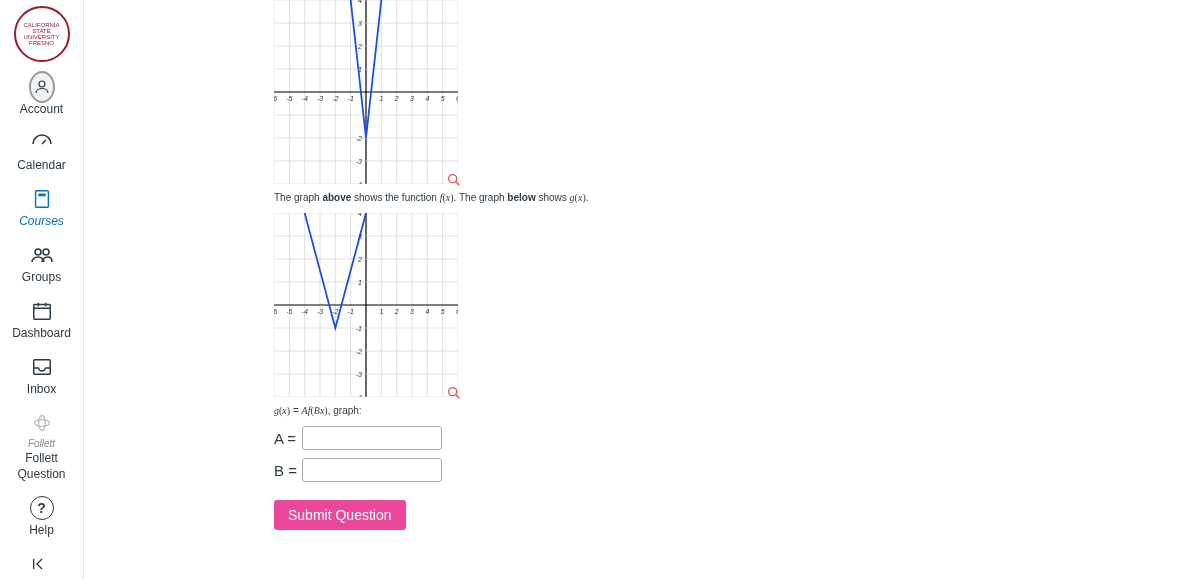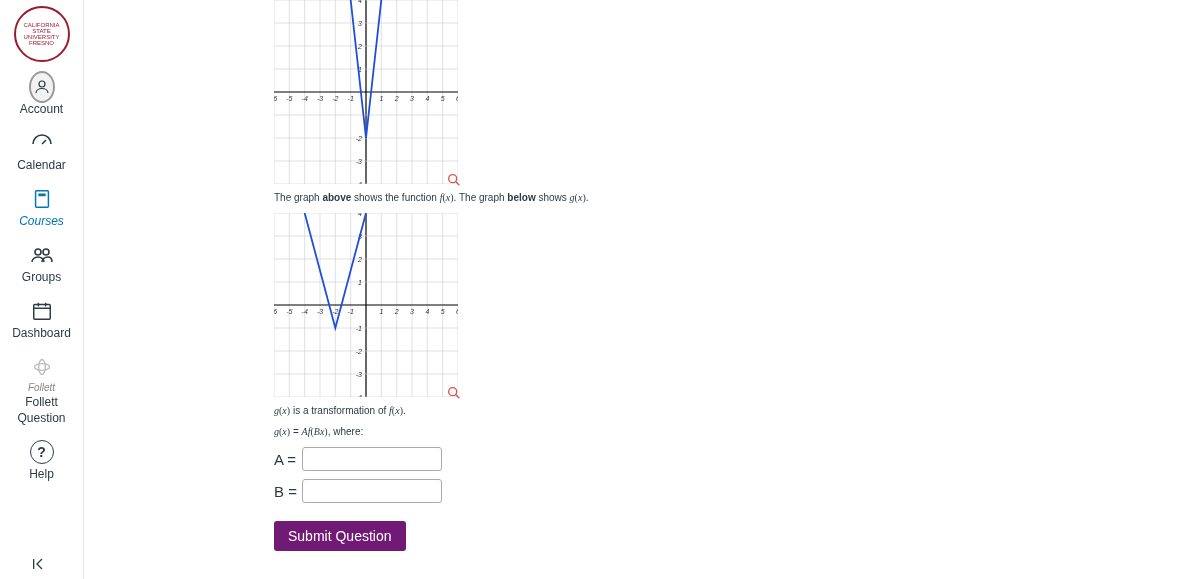--- a/index.html
+++ b/index.html
@@ -18,21 +18,21 @@
   .content { padding-top: 0; }
   .graph-box { position: relative; width: 184px; height: 184px; margin-bottom: 6px; }
   .graph-box svg { display:block; }
   .mag { position:absolute; right:-4px; bottom:-4px; width:16px; height:16px; }
   .question-text { font-size: 10px; margin: 8px 0 10px; }
   .math { font-family: "Times New Roman", serif; font-style: italic; }
   .math .paren { font-style: normal; }
   .field-row { display:flex; align-items:center; margin: 8px 0; }
   .field-row .lhs { font-family: "Helvetica Neue", Arial, sans-serif; font-size:15px; min-width: 28px; }
   .field-row input { border: 1px solid #aaa; height: 24px; width: 140px; padding: 2px 6px; font-size:14px; border-radius:3px; }
-  .submit-btn { background: #701a75; color:#fff; border:none; padding: 7px 14px; font-size:14px; border-radius:3px; cursor:pointer; margin-top:10px; }
+  .submit-btn { background: #ec4899; color:#fff; border:none; padding: 7px 14px; font-size:14px; border-radius:3px; cursor:pointer; margin-top:10px; }
   .follett { font-size:10px; color:#888; font-style:italic; }
   .history-icon-border { border:1.6px solid #2d3b45; border-radius:50%; width:24px; height:24px; display:flex; align-items:center; justify-content:center;}
   .help-icon-border { border:1.6px solid #2d3b45; border-radius:50%; width:24px; height:24px; display:flex; align-items:center; justify-content:center; font-size:14px; font-weight:bold;}
 </style>
 </head>
 <body>
 
 <nav class="sidebar">
   <div class="logo">
 
@@ -91,20 +91,29 @@
           <line x1="8" y1="3" x2="8" y2="7"></line>
           <line x1="16" y1="3" x2="16" y2="7"></line>
           <line x1="7" y1="13" x2="7" y2="13"></line>
           <line x1="12" y1="13" x2="12" y2="13"></line>
           <line x1="17" y1="13" x2="17" y2="13"></line>
         </svg>
     </div>
     <span class="label">Dashboard</span>
   </div>
 
+  <div class="nav-item">
+    <div class="icon-box">
+      <svg width="22" height="22" viewBox="0 0 24 24">
+          <rect x="3" y="4" width="18" height="16" rx="1"></rect>
+          <path d="M3 13h5l2 3h4l2-3h5"></path>
+        </svg>
+    </div>
+    <span class="label">Inbox</span>
+  </div>
 
 
   <div class="nav-item">
     <div class="icon-box">
       <svg width="20" height="20" viewBox="0 0 24 24">
           <ellipse cx="12" cy="12" rx="4" ry="9" stroke="#bbb"></ellipse>
           <ellipse cx="12" cy="12" rx="9" ry="4" stroke="#bbb"></ellipse>
         </svg>
     </div>
     <span class="label follett">Follett</span>
@@ -234,26 +243,23 @@
           <text x="88" y="26" font-size="7" text-anchor="end" font-style="italic" fill="#333">3</text>
           <text x="88" y="3" font-size="7" text-anchor="end" font-style="italic" fill="#333">4</text>
           <polyline points="30.666666666666664,0 61.33333333333333,115 92,0" fill="none" stroke="#1f4fd9" stroke-width="1.8"></polyline>
         </svg>
       <svg class="mag" viewBox="0 0 24 24">
           <circle cx="10" cy="10" r="6" fill="none" stroke="#d9534f" stroke-width="2"></circle>
           <line x1="14" y1="14" x2="20" y2="20" stroke="#d9534f" stroke-width="2"></line>
         </svg>
     </div>
 
+
     <p class="question-text">
-      <span class="math"><span>g</span><span class="paren">(</span><span>x</span><span class="paren">)</span></span><span> is a transformation of </span><span class="math"><span>f</span><span class="paren">(</span><span>x</span><span class="paren">)</span></span><span>.</span>
-    </p>
-
-    <p class="question-text">
-      <span class="math"><span>g</span><span class="paren">(</span><span>x</span><span class="paren">)</span></span><span> = </span><span class="math"><span>A</span><span>f</span><span class="paren">(</span><span>B</span><span>x</span><span class="paren">)</span></span><span>, where:</span>
+      <span class="math"><span>g</span><span class="paren">(</span><span>x</span><span class="paren">)</span></span><span> = </span><span class="math"><span>A</span><span>f</span><span class="paren">(</span><span>B</span><span>x</span><span class="paren">)</span></span><span>, graph:</span>
     </p>
 
     <div class="field-row">
       <span class="lhs">A =</span>
       <input type="text" value="" style="">
     </div>
 
     <div class="field-row">
       <span class="lhs">B =</span>
       <input type="text" value="" style="">

